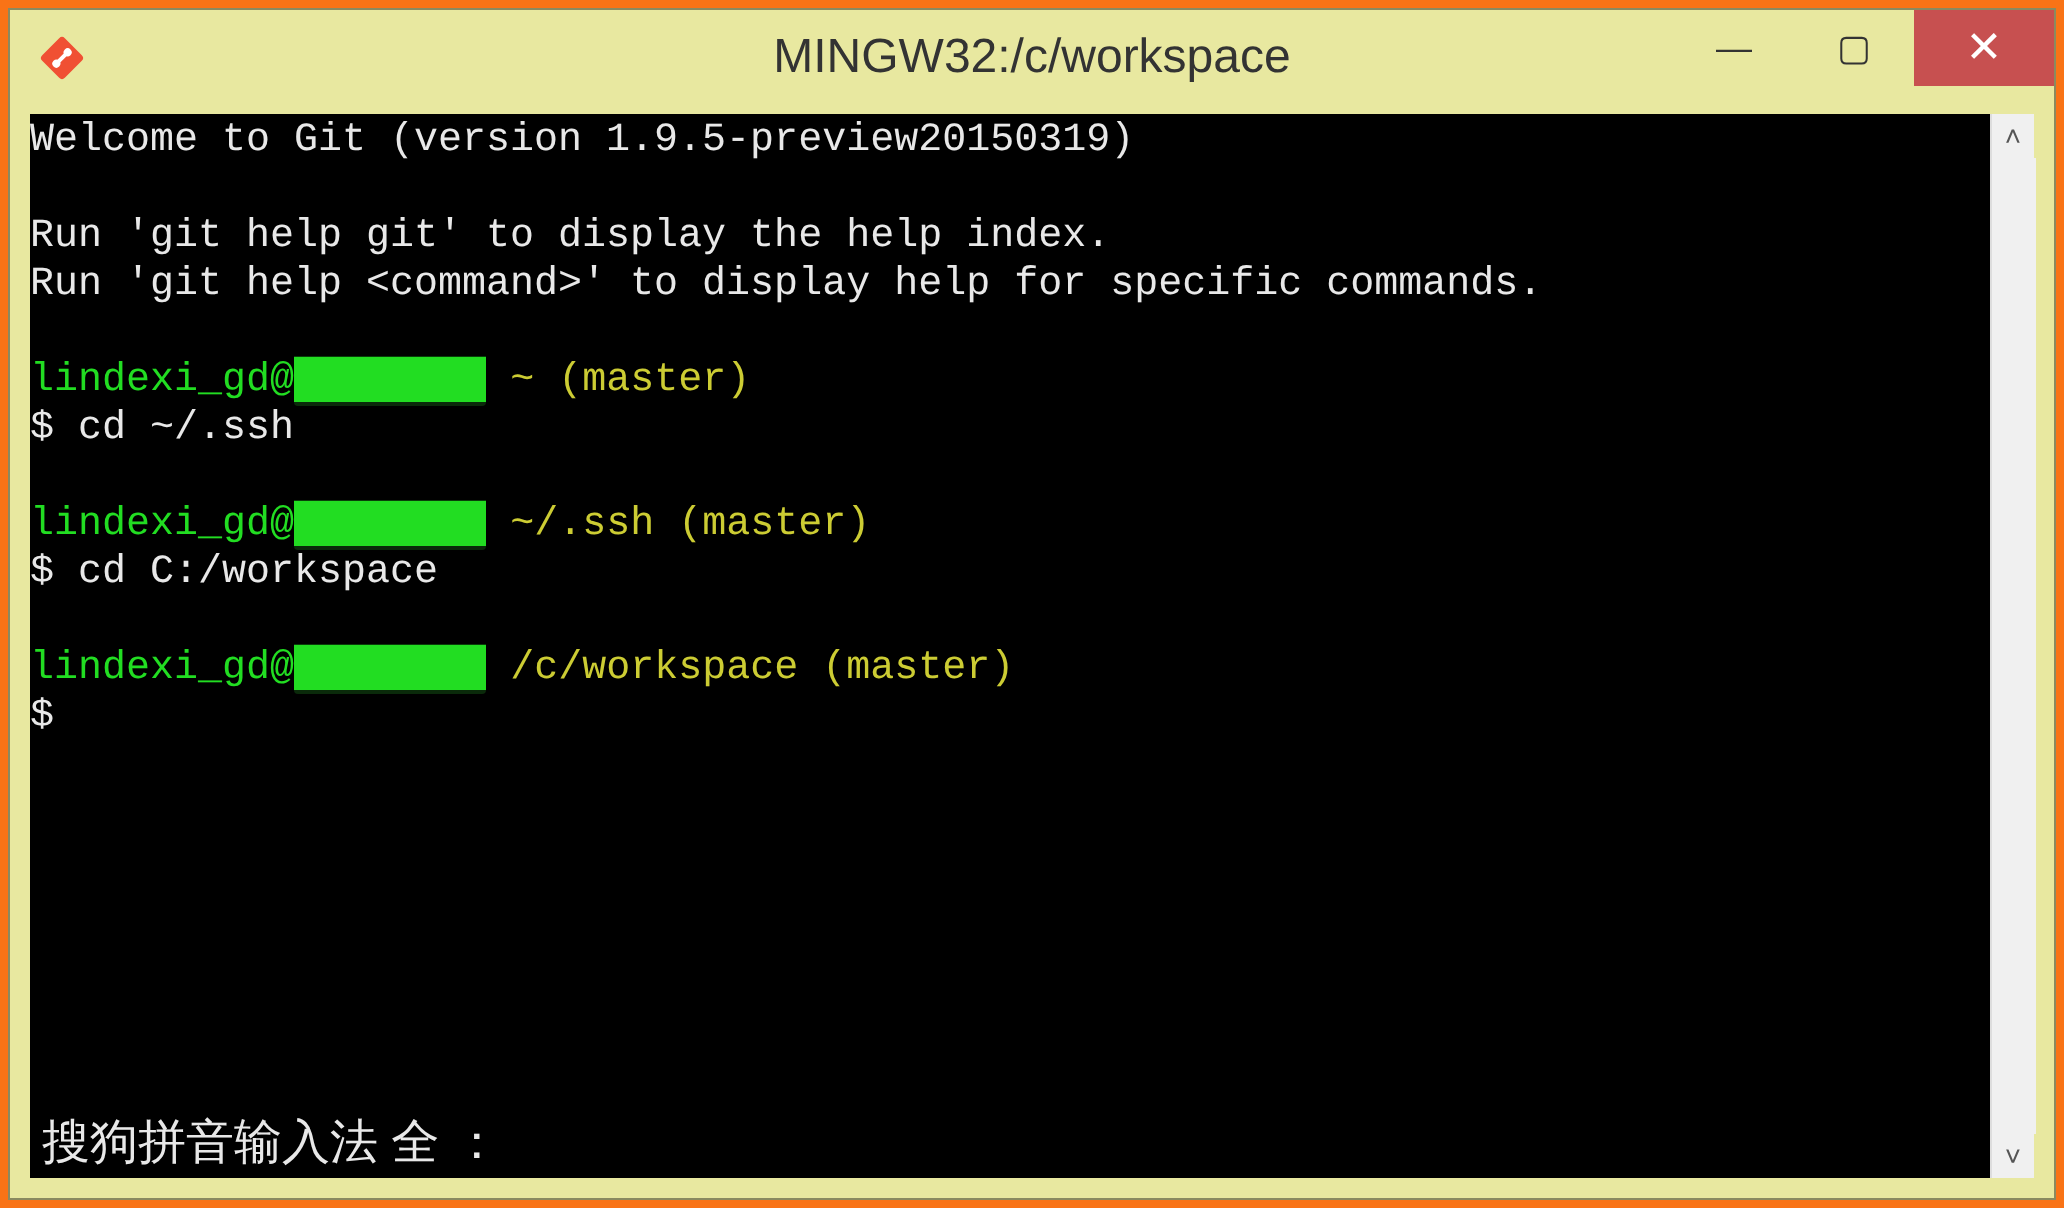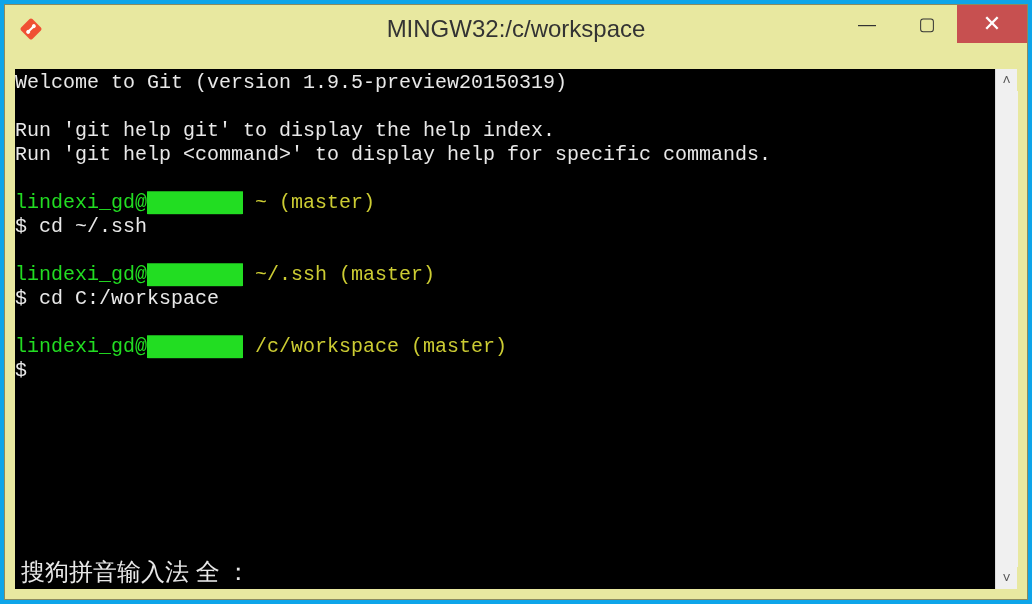--- a/index.html
+++ b/index.html
@@ -1,17 +1,17 @@
 <!DOCTYPE html>
 <html><head>
 <meta charset="utf-8">
 <style>
   * { margin: 0; padding: 0; box-sizing: border-box; }
   html, body { width: 1032px; height: 604px; overflow: hidden; font-family: sans-serif; }
-  .outer { width: 1032px; height: 604px; background: #0ea5e9; padding: 4px; }
+  .outer { width: 1032px; height: 604px; background: #f97316; padding: 4px; }
   .window {
     width: 1024px; height: 596px;
     background: #e8e8a0;
     border: 1px solid #8a8a60;
     display: flex; flex-direction: column;
     position: relative;
   }
   .titlebar {
     height: 48px; display: flex; align-items: center;
     padding-left: 14px;
@@ -26,21 +26,21 @@
   .win-controls {
     position: absolute; right: 0; top: 0; display: flex; height: 38px;
   }
   .win-btn {
     width: 60px; display: flex; align-items: center; justify-content: center;
     font-family: "Segoe UI Symbol", sans-serif;
   }
   .win-btn.minmax { color: #333; font-size: 18px; }
   .win-btn.close { background: #c75050; color: #fff; width: 70px; font-size: 22px; }
   .client {
-    flex: 1; margin: 16px 10px 10px 10px;
+    flex: 1; margin: 4px 10px 10px 10px;
     display: flex; background: #000;
     position: relative;
   }
   .terminal {
     flex: 1; background: #000; color: #ccc;
     font-family: Consolas, "Courier New", monospace;
     font-size: 20px; line-height: 24px;
     padding: 2px 0 0 0;
     white-space: pre;
     overflow: hidden;

